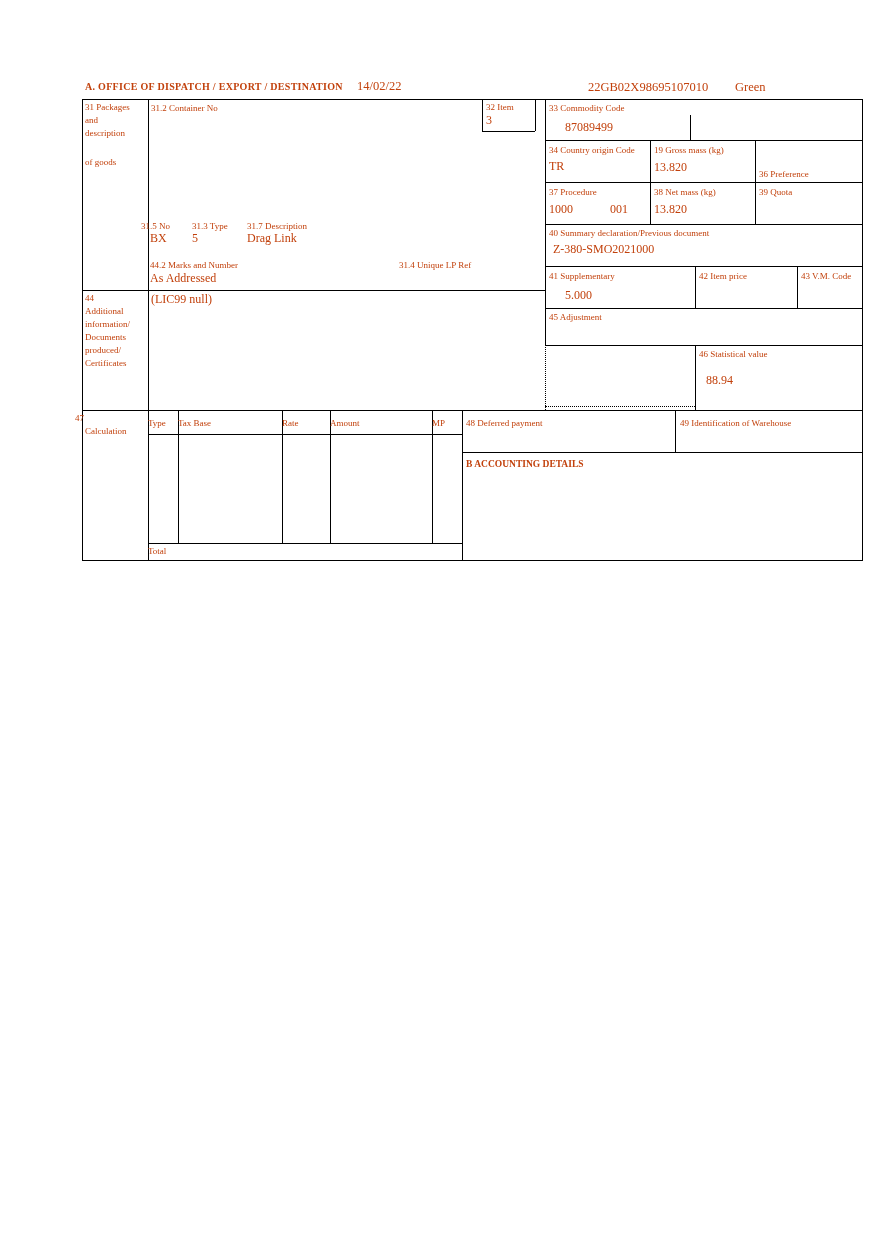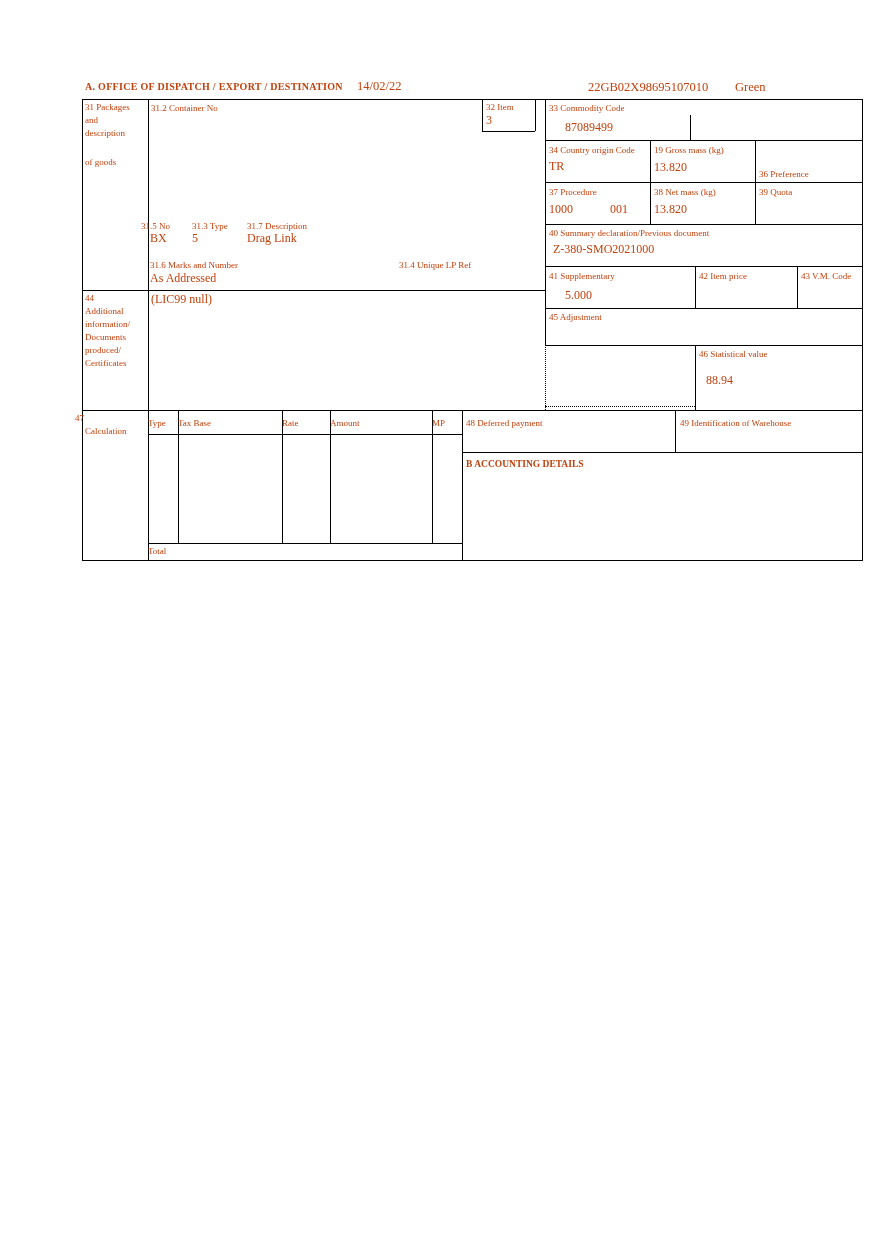--- a/index.html
+++ b/index.html
@@ -71,21 +71,21 @@
 
   <span class="lbl" style="left:151px; top:103px;">31.2 Container No</span>
 
   <span class="lbl" style="left:141px; top:221px;">31.5 No</span>
   <span class="lbl" style="left:192px; top:221px;">31.3 Type</span>
   <span class="lbl" style="left:247px; top:221px;">31.7 Description</span>
   <span class="val" style="left:150px; top:231px;">BX</span>
   <span class="val" style="left:192px; top:231px;">5</span>
   <span class="val" style="left:247px; top:231px;">Drag Link</span>
 
-  <span class="lbl" style="left:150px; top:260px;">31.6 Marks and Number</span>
+  <span class="lbl" style="left:150px; top:260px;">44.2 Marks and Number</span>
   <span class="lbl" style="left:399px; top:260px;">31.4 Unique LP Ref</span>
   <span class="val" style="left:150px; top:271px;">As Addressed</span>
 
   <span class="lbl" style="left:486px; top:102px;">32 Item</span>
   <span class="val" style="left:486px; top:113px;">3</span>
 
   <span class="lbl" style="left:549px; top:103px;">33 Commodity Code</span>
   <span class="val" style="left:565px; top:120px;">87089499</span>
 
   <span class="lbl" style="left:549px; top:145px;">34 Country origin Code</span>

